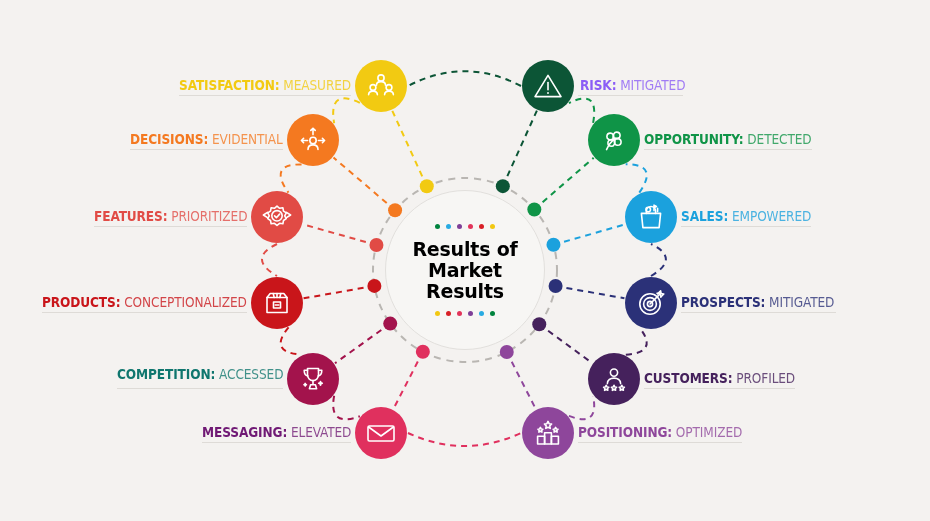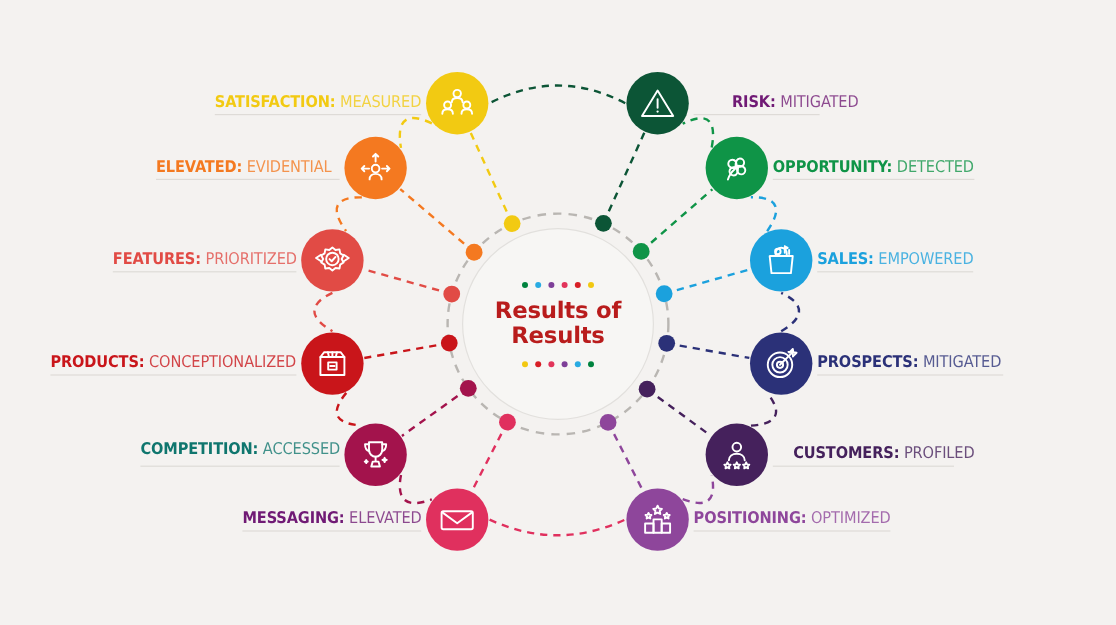--- a/index.html
+++ b/index.html
@@ -19,21 +19,21 @@
     background:#f7f6f4;
     display:flex;flex-direction:column;align-items:center;justify-content:center;
     box-sizing:border-box;
     border:1px solid #e2e0dd;
   }
   .hub-title{
     font-family:"DejaVu Sans", sans-serif;
     font-weight:bold;
     font-size:19px;
     line-height:21px;
-    color:#b91c1c;
+    color:#000000;
     text-align:center;
     letter-spacing:-0.2px;
   }
   .hub-dots{display:flex;gap:6px;align-items:center;justify-content:center;height:10px;}
   .hub-dots span{width:5px;height:5px;border-radius:50%;display:block;}
   .hub-dots.top{margin-bottom:7px;}
   .hub-dots.bottom{margin-top:7px;}
 
   
   .node{
@@ -110,20 +110,21 @@
     <div class="hub-dots top">
         <span style="background: rgb(0, 131, 62);"></span>
         <span style="background: rgb(41, 171, 226);"></span>
         <span style="background: rgb(126, 63, 152);"></span>
         <span style="background: rgb(226, 52, 90);"></span>
         <span style="background: rgb(216, 31, 38);"></span>
         <span style="background: rgb(242, 200, 17);"></span>
       </div>
     <div class="hub-title">
       <div>Results of</div>
+      <div>Market</div>
       <div>Results</div>
     </div>
     <div class="hub-dots bottom">
         <span style="background: rgb(242, 200, 17);"></span>
         <span style="background: rgb(216, 31, 38);"></span>
         <span style="background: rgb(226, 52, 90);"></span>
         <span style="background: rgb(126, 63, 152);"></span>
         <span style="background: rgb(41, 171, 226);"></span>
         <span style="background: rgb(0, 131, 62);"></span>
       </div>
@@ -255,37 +256,37 @@
         <path d="M16 4.4L29 25.6H3z" stroke="#fff" fill="none" stroke-width="1.6" stroke-linecap="round" stroke-linejoin="round"></path>
         <path d="M16 11.6v7.2" stroke="#fff" fill="none" stroke-width="1.6" stroke-linecap="round" stroke-linejoin="round"></path>
         <circle cx="16" cy="22" r="0.95" fill="#fff" stroke="none"></circle>
       </svg>
         </span>
       </div>
     </div>
   <div id="labels-layer">
       <div class="label left" style="color: rgb(242, 202, 18); top: 77px; left: 179px;"><span class="k">SATISFACTION:</span> <span class="v">MEASURED</span></div>
       <div class="rule" style="left: 179px; top: 95px; width: 172px;"></div>
-      <div class="label left" style="color: rgb(244, 121, 32); top: 131px; left: 130px;"><span class="k">ELEVATED:</span> <span class="v">EVIDENTIAL</span></div>
+      <div class="label left" style="color: rgb(244, 121, 32); top: 131px; left: 130px;"><span class="k">DECISIONS:</span> <span class="v">EVIDENTIAL</span></div>
       <div class="rule" style="left: 130px; top: 149px; width: 153px;"></div>
       <div class="label left" style="color: rgb(225, 75, 69); top: 208px; left: 94px;"><span class="k">FEATURES:</span> <span class="v">PRIORITIZED</span></div>
       <div class="rule" style="left: 94px; top: 226px; width: 153px;"></div>
       <div class="label left" style="color: rgb(201, 21, 26); top: 294px; left: 42px;"><span class="k">PRODUCTS:</span> <span class="v">CONCEPTIONALIZED</span></div>
       <div class="rule" style="left: 42px; top: 312px; width: 205px;"></div>
       <div class="label left" style="color: #0f766e; top: 366px; left: 117px;"><span class="k">COMPETITION:</span> <span class="v">ACCESSED</span></div>
       <div class="rule" style="left: 117px; top: 388px; width: 166px;"></div>
       <div class="label left" style="color: #701a75; top: 424px; left: 202px;"><span class="k">MESSAGING:</span> <span class="v">ELEVATED</span></div>
       <div class="rule" style="left: 202px; top: 442px; width: 149px;"></div>
       <div class="label right" style="color: rgb(142, 70, 155); top: 424px; left: 578px;"><span class="k">POSITIONING:</span> <span class="v">OPTIMIZED</span></div>
       <div class="rule" style="left: 578px; top: 442px; width: 164px;"></div>
-      <div class="label right" style="color: rgb(69, 33, 92); top: 370px; left: 644px; margin-left: 17px;"><span class="k">CUSTOMERS:</span> <span class="v">PROFILED</span></div>
+      <div class="label right" style="color: rgb(69, 33, 92); top: 370px; left: 644px;"><span class="k">CUSTOMERS:</span> <span class="v">PROFILED</span></div>
       <div class="rule" style="left: 644px; top: 388px; width: 151px;"></div>
       <div class="label right" style="color: rgb(43, 49, 120); top: 294px; left: 681px;"><span class="k">PROSPECTS:</span> <span class="v">MITIGATED</span></div>
       <div class="rule" style="left: 681px; top: 312px; width: 155px;"></div>
       <div class="label right" style="color: rgb(27, 161, 221); top: 208px; left: 681px;"><span class="k">SALES:</span> <span class="v">EMPOWERED</span></div>
       <div class="rule" style="left: 681px; top: 226px; width: 130px;"></div>
       <div class="label right" style="color: rgb(15, 148, 71); top: 131px; left: 644px;"><span class="k">OPPORTUNITY:</span> <span class="v">DETECTED</span></div>
       <div class="rule" style="left: 644px; top: 149px; width: 168px;"></div>
-      <div class="label right" style="color: #701a75; top: 77px; left: 610px;"><span class="k">RISK:</span> <span class="v">MITIGATED</span></div>
+      <div class="label right" style="color: #8b5cf6; top: 77px; left: 580px;"><span class="k">RISK:</span> <span class="v">MITIGATED</span></div>
       <div class="rule" style="left: 578px; top: 95px; width: 105px;"></div>
     </div>
 
 </div>
 
 </body></html>

